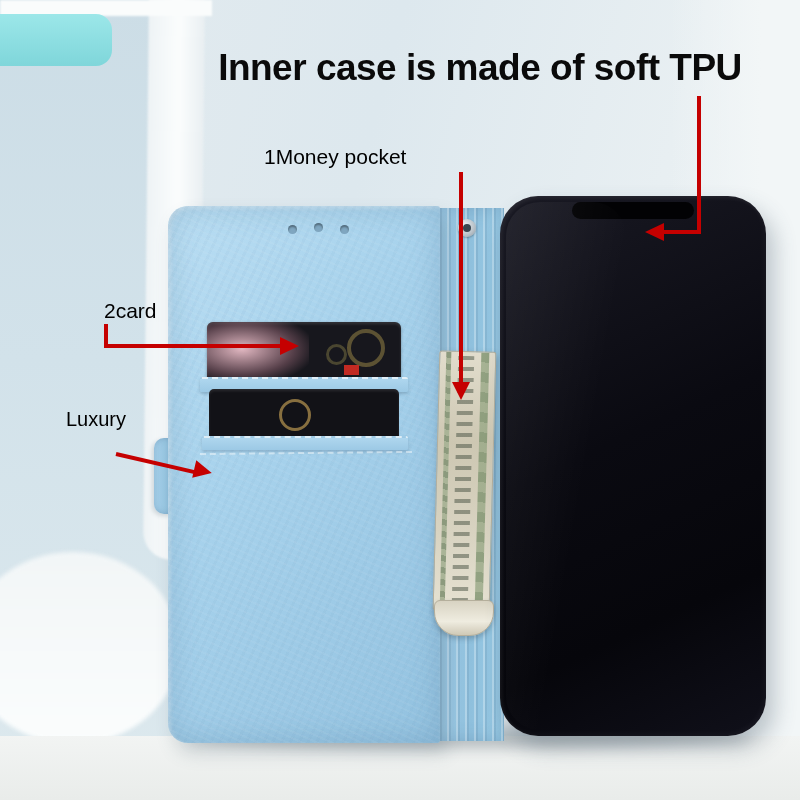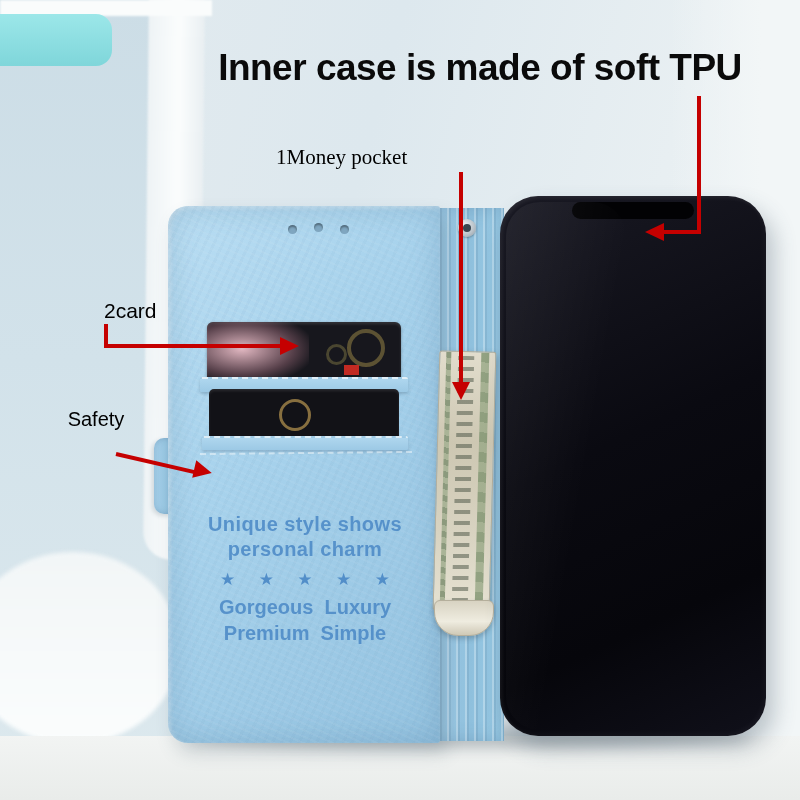--- a/index.html
+++ b/index.html
@@ -101,21 +101,21 @@
 
   
   .title{left:150px;top:47px;width:660px;text-align:center;
     font-size:37px;font-weight:900;color:#0a0a0a;letter-spacing:-.5px;}
   .red{background:#c50000;}
   .t-line-v{left:697px;top:96px;width:4px;height:136px;}
   .t-line-h{left:663px;top:230px;width:38px;height:4px;}
   .t-head{left:645px;top:223px;width:0;height:0;
     border-top:9px solid transparent;border-bottom:9px solid transparent;border-right:19px solid #c50000;}
   .lbl{color:#000;font-size:21px;}
-  .lbl-money{left:276px;top:145px;font-family:Liberation Serif, serif;}
+  .lbl-money{left:264px;top:145px;}
   .m-line{left:459px;top:172px;width:4px;height:212px;}
   .m-head{left:452px;top:382px;width:0;height:0;
     border-left:9px solid transparent;border-right:9px solid transparent;border-top:18px solid #c50000;}
   .lbl-card{left:104px;top:299px;}
   .c-line-v{left:104px;top:324px;width:4px;height:24px;}
   .c-line-h{left:104px;top:344px;width:178px;height:4px;}
   .c-head{left:280px;top:337px;width:0;height:0;
     border-top:9px solid transparent;border-bottom:9px solid transparent;border-left:19px solid #c50000;}
   .lbl-buckle{left:12px;top:407px;width:168px;text-align:center;font-size:20px;line-height:24px;color:#000;}
   .b-line{left:116px;top:452px;width:84px;height:4px;transform:rotate(13deg);transform-origin:left center;}
@@ -150,27 +150,20 @@
     <div class="card1-ring2"></div>
     <div class="card1-red"></div>
   </div>
   <div class="abs lip1"></div>
   <div class="abs card2">
     <div class="card2-ring"></div>
   </div>
   <div class="abs lip2"></div>
   <div class="abs stitch-line"></div>
 
-  <div class="abs case-text">
-    <div class="slogan">Unique style shows</div>
-    <div class="slogan">personal charm</div>
-    <div class="stars">★ ★ ★ ★ ★</div>
-    <div class="words">Gorgeous  Luxury</div>
-    <div class="words">Premium  Simple</div>
-  </div>
 
   <div class="abs bill">
     <div class="bill-edge"></div>
     <div class="bill-scroll"></div>
     <div class="bill-green"></div>
   </div>
   <div class="abs bill-curl"></div>
 
   <div class="abs phone"></div>
   <div class="abs notch"></div>
@@ -184,18 +177,18 @@
   <div class="abs lbl lbl-money">1Money pocket</div>
   <div class="abs red m-line"></div>
   <div class="abs m-head"></div>
 
   <div class="abs lbl lbl-card">2card</div>
   <div class="abs red c-line-v"></div>
   <div class="abs red c-line-h"></div>
   <div class="abs c-head"></div>
 
   <div class="abs lbl-buckle">
-    <div>Safety</div>
+    <div>Luxury</div>
   </div>
   <div class="abs red b-line"></div>
   <div class="abs b-head"></div>
 
 </div>
 
 </body></html>

